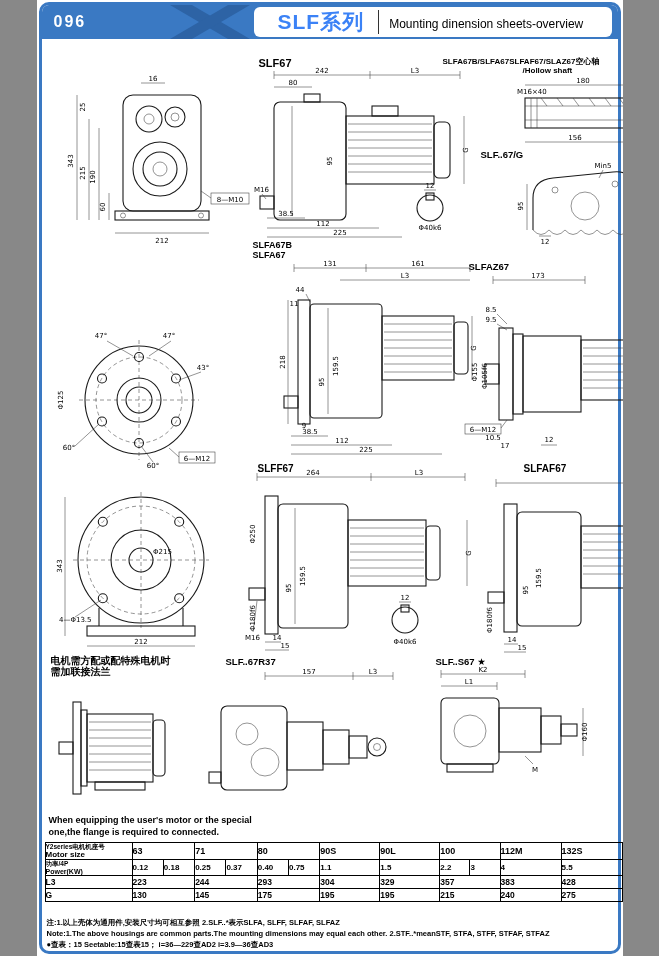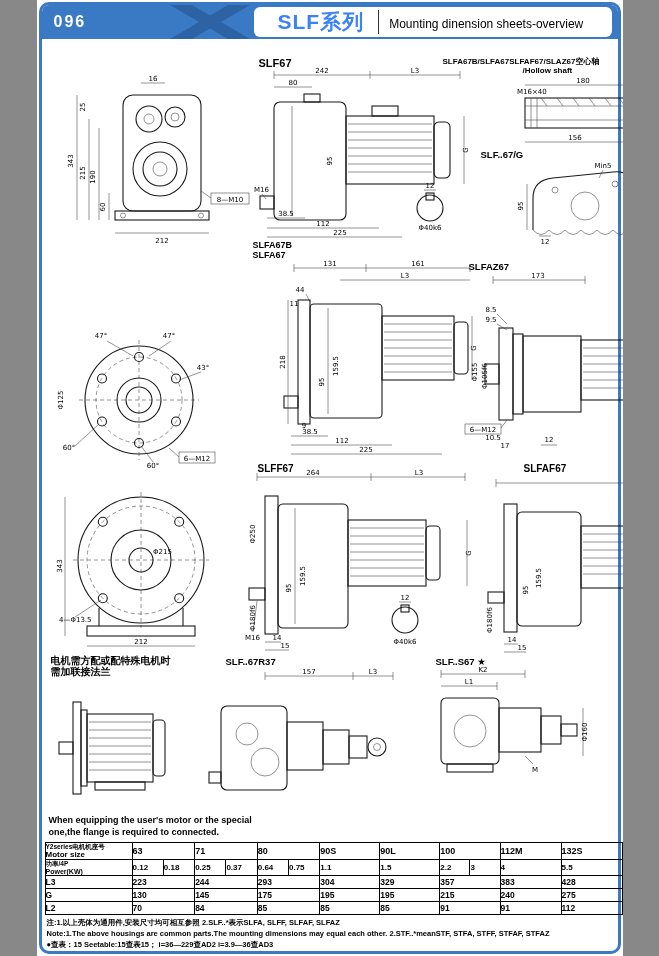--- a/index.html
+++ b/index.html
@@ -481,21 +481,21 @@
             </div>
           </td>
       <td>
             <div class="sp">
               <span>0.25</span>
               <span>0.37</span>
             </div>
           </td>
       <td>
             <div class="sp">
-              <span>0.64</span>
+              <span>0.40</span>
               <span>0.75</span>
             </div>
           </td>
       <td>1.1</td>
       <td>1.5</td>
       <td>
             <div class="sp">
               <span>2.2</span>
               <span>3</span>
             </div>
@@ -518,31 +518,20 @@
       <td>G</td>
       <td>130</td>
       <td>145</td>
       <td>175</td>
       <td>195</td>
       <td>195</td>
       <td>215</td>
       <td>240</td>
       <td>275</td>
     </tr>
-    <tr class="rv">
-      <td>L2</td>
-      <td>70</td>
-      <td>84</td>
-      <td>85</td>
-      <td>85</td>
-      <td>85</td>
-      <td>91</td>
-      <td>91</td>
-      <td>112</td>
-    </tr>
   </tbody>
     </table>
 
   <div class="fnote" style="top:917px">注:1.以上壳体为通用件,安装尺寸均可相互参照  2.SLF..*表示SLFA, SLFF, SLFAF, SLFAZ</div>
   <div class="fnote" style="top:928px">Note:1.The above housings are common parts.The mounting dimensions may equal each other.  2.STF..*meanSTF, STFA, STFF, STFAF, STFAZ</div>
   <div class="fnote" style="top:939px">●查表：15 Seetable:15查表15；  i=36—229查AD2  i=3.9—36查AD3</div>
 
 </div>
 
 </body></html>

